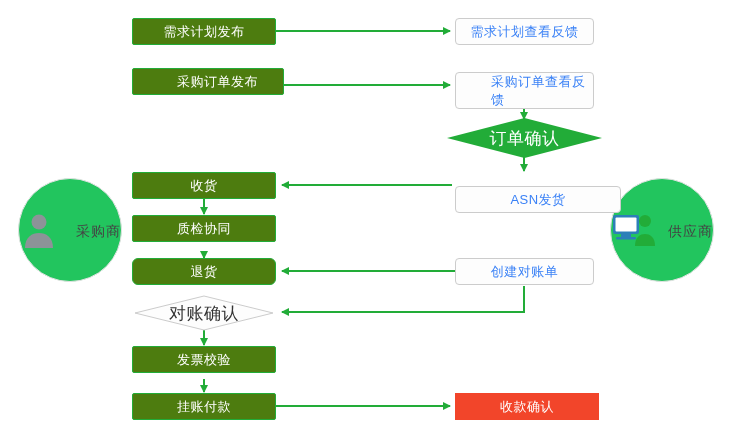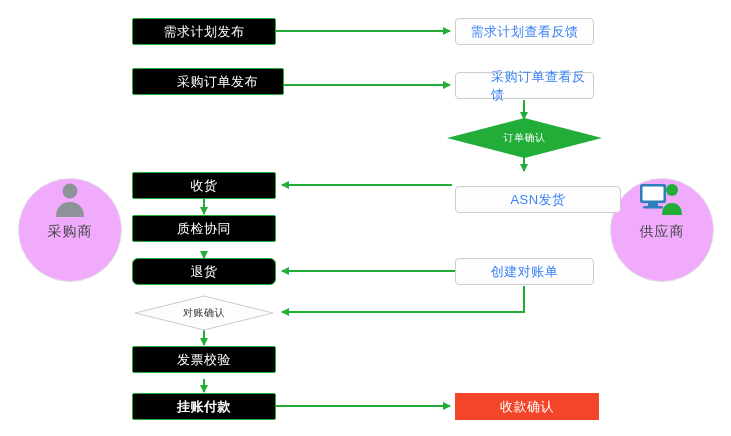--- a/index.html
+++ b/index.html
@@ -13,21 +13,21 @@
   #canvas{position:absolute;left:0;top:0;width:731px;height:436px;}
   .node{
     position:absolute;
     box-sizing:border-box;
     display:flex;align-items:center;justify-content:center;
     font-size:13px;
     letter-spacing:0.5px;
     z-index:3;
   }
   .green{
-    background:#000000;
+    background:#4d7c0f;
     color:#ffffff;
     border:1px solid #22ac38;
     border-radius:2px;
   }
   .white{
     background:#fdfdfd;
     color:#3b82f6;
     border:1px solid #cccccc;
     border-radius:4px;
   }
@@ -37,36 +37,36 @@
     border:1px solid #f2452a;
     border-radius:0;
   }
   .diamond-wrap{
     position:absolute;
     z-index:3;
     display:flex;align-items:center;justify-content:center;
   }
   .diamond-wrap .dlabel{
     position:relative;z-index:4;
-    font-size:10px;
+    font-size:17px;
     letter-spacing:0.5px;
     white-space:nowrap;
   }
   .diamond-shape{
     position:absolute;left:0;top:0;width:100%;height:100%;
   }
   .actor{
     position:absolute;
     width:104px;height:104px;
     border-radius:50%;
-    background:#f0abfc;
+    background:#22c55e;
     border:1px solid #e2e2e2;
     box-sizing:border-box;
-    display:flex;flex-direction:column;
-    align-items:center;justify-content:flex-start;
+    display:flex;flex-direction:row;
+    align-items:center;justify-content:space-between;
     z-index:3;
   }
   .actor .alabel{
     font-size:14px;
     color:#444444;
     margin-top:4px;
     letter-spacing:1px;
   }
   .actor .aicon{line-height:0;}
 </style>
@@ -133,21 +133,21 @@
   </span>
   <span class="alabel">供应商</span>
 </div>
 
 <div class="node green" style="left:132px;top:18px;width:144px;height:27px;">需求计划发布</div>
 
 <div class="node white" style="left:455px;top:18px;width:139px;height:27px;">需求计划查看反馈</div>
 
 <div class="node green" style="left:132px;top:68px;width:152px;height:27px;padding-left:19px;">采购订单发布</div>
 
-<div class="node white" style="left:455px;top:72px;width:139px;height:27px;padding-left:35px;">采购订单查看反馈</div>
+<div class="node white" style="left:455px;top:72px;width:139px;height:37px;padding-left:35px;">采购订单查看反馈</div>
 
 <div class="diamond-wrap" style="left:447px;top:118px;width:155px;height:40px;">
   <svg class="diamond-shape" viewBox="0 0 155 40" preserveAspectRatio="none" xmlns="http://www.w3.org/2000/svg">
     <polygon points="77.5,0 155,20 77.5,40 0,20" fill="#22ac38"></polygon>
   </svg>
   <span class="dlabel" style="color:#ffffff;">订单确认</span>
 </div>
 
 <div class="node white" style="left:455px;top:186px;width:166px;height:27px;">ASN发货</div>
 
@@ -161,15 +161,15 @@
 
 <div class="diamond-wrap" style="left:134px;top:295px;width:140px;height:36px;">
   <svg class="diamond-shape" viewBox="0 0 140 36" preserveAspectRatio="none" xmlns="http://www.w3.org/2000/svg">
     <polygon points="70,1 139,18 70,35 1,18" fill="#fdfdfd" stroke="#cccccc" stroke-width="1"></polygon>
   </svg>
   <span class="dlabel" style="color:#333333;">对账确认</span>
 </div>
 
 <div class="node green" style="left:132px;top:346px;width:144px;height:27px;">发票校验</div>
 
-<div class="node green" style="left:132px;top:393px;width:144px;height:27px;font-weight:bold;">挂账付款</div>
+<div class="node green" style="left:132px;top:393px;width:144px;height:27px;">挂账付款</div>
 
 <div class="node red" style="left:455px;top:393px;width:144px;height:27px;">收款确认</div>
 
 </body></html>

